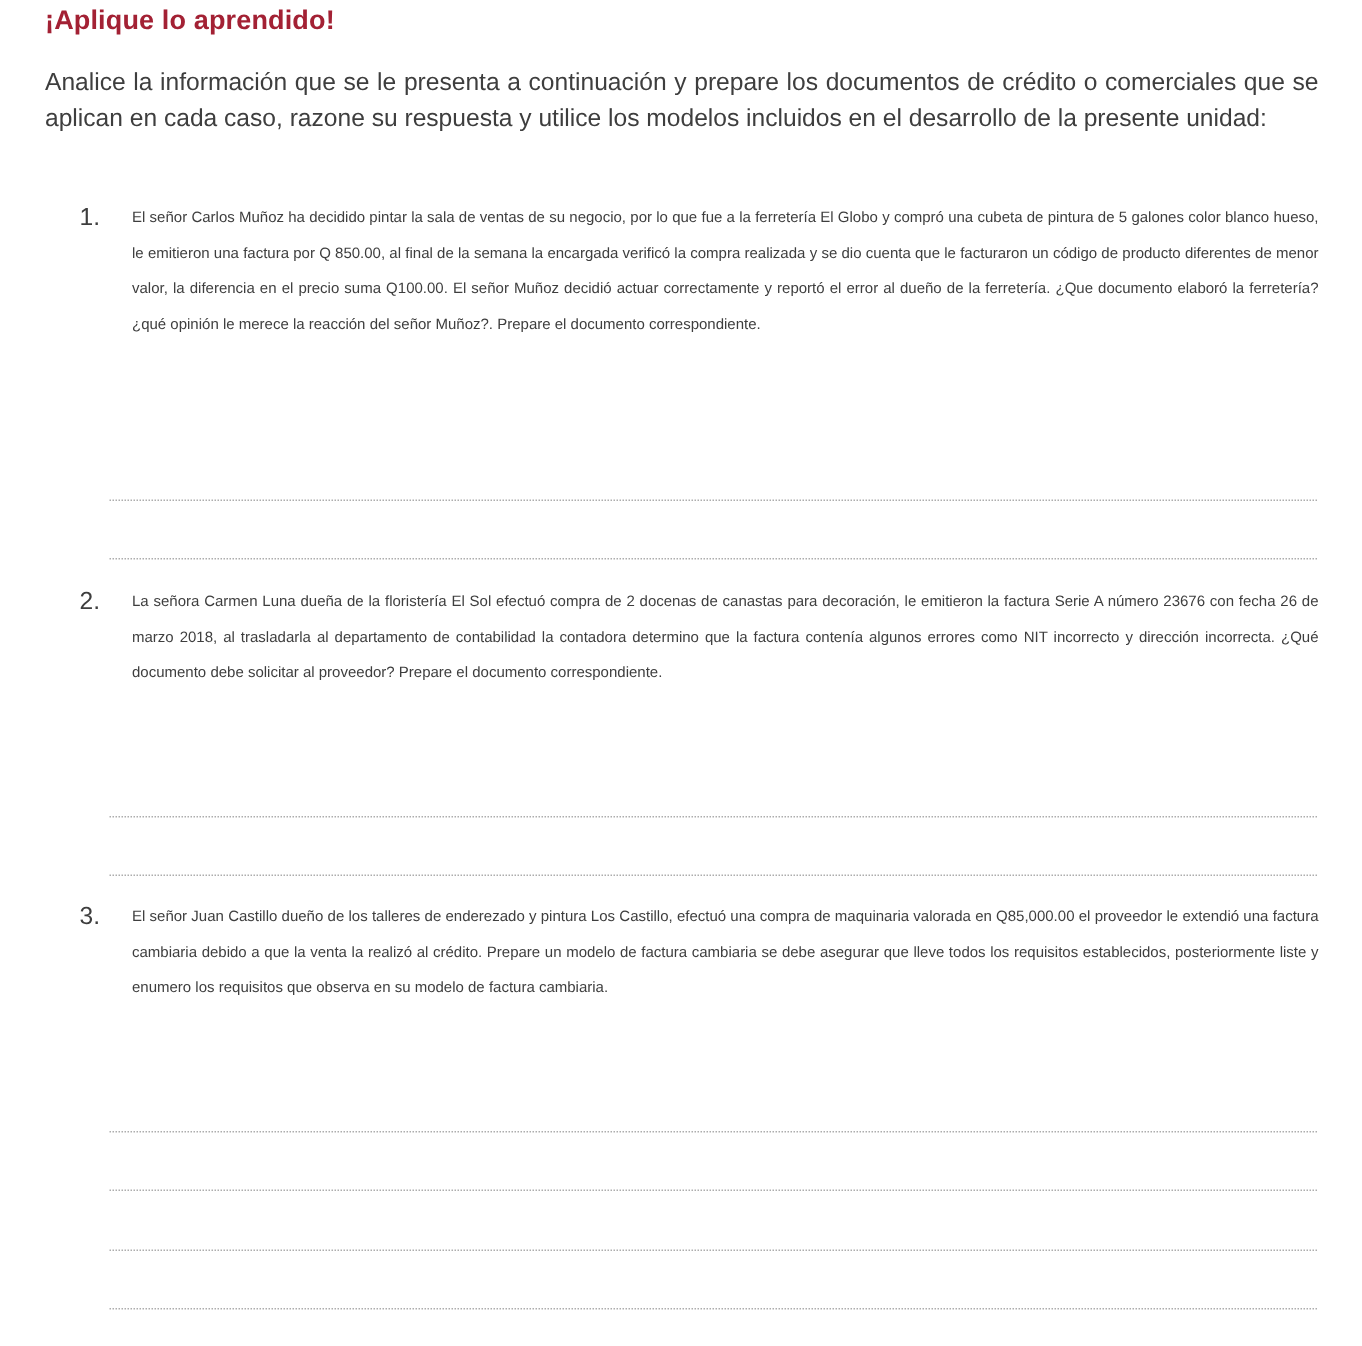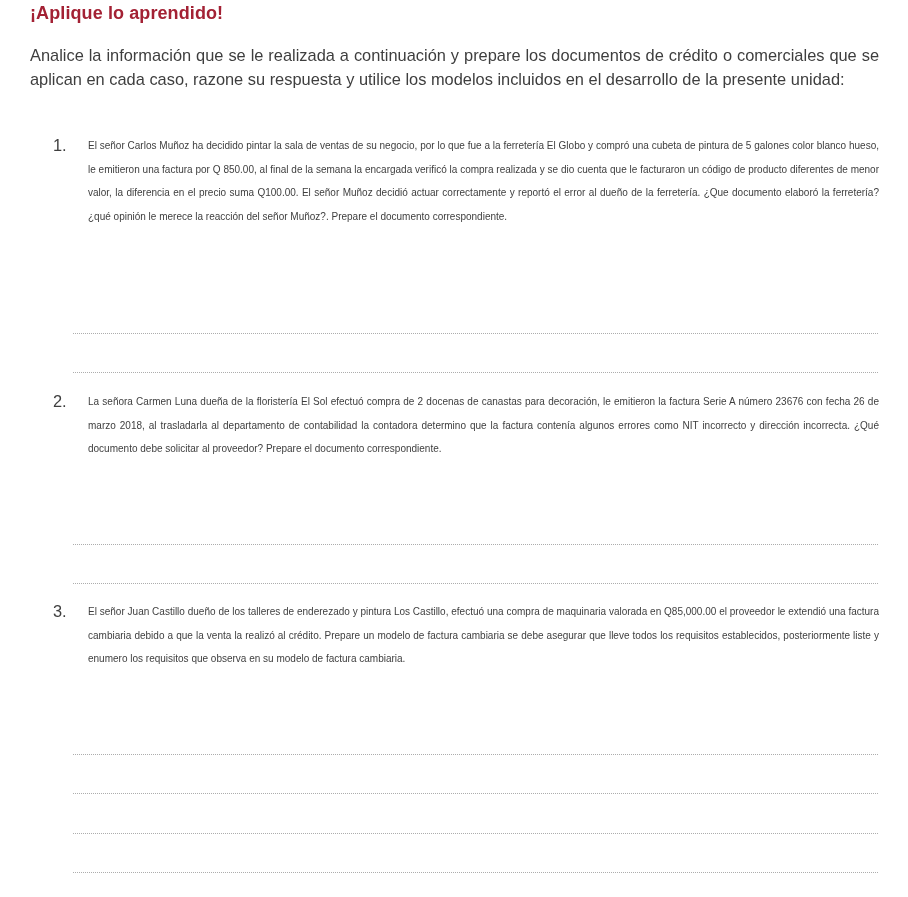--- a/index.html
+++ b/index.html
@@ -79,21 +79,21 @@
     border-bottom: 1px dotted #adadad;
   }
 </style>
 </head>
 <body>
 
 <div class="page">
 
   <h1 class="heading" style="color: rgb(163, 33, 52);">¡Aplique lo aprendido!</h1>
 
-  <p class="intro" style="color: rgb(62, 62, 62);">Analice la información que se le realizada a continuación y prepare los documentos de crédito o comerciales que se aplican en cada caso, razone su respuesta y utilice los modelos incluidos en el desarrollo de la presente unidad:</p>
+  <p class="intro" style="color: rgb(62, 62, 62);">Analice la información que se le presenta a continuación y prepare los documentos de crédito o comerciales que se aplican en cada caso, razone su respuesta y utilice los modelos incluidos en el desarrollo de la presente unidad:</p>
 
   <div class="item" id="item-1">
     <span class="num" style="color: rgb(62, 62, 62);">1.</span>
     <span class="txt" style="color: rgb(62, 62, 62);">El señor Carlos Muñoz ha decidido pintar la sala de ventas de su negocio, por lo que fue a la ferretería El Globo y compró una cubeta de pintura de 5 galones color blanco hueso, le emitieron una factura por Q 850.00, al final de la semana la encargada verificó la compra realizada y se dio cuenta que le facturaron un código de producto diferentes de menor valor, la diferencia en el precio suma Q100.00.  El señor Muñoz decidió actuar correctamente y reportó el error al dueño de la ferretería.  ¿Que documento elaboró la ferretería? ¿qué opinión le merece la reacción del señor Muñoz?.  Prepare el documento correspondiente.</span>
   </div>
 
   <div class="lines-group" id="lines-1">
       <div class="answer-line" style="border-bottom-color: rgb(173, 173, 173);"></div>
       <div class="answer-line" style="border-bottom-color: rgb(173, 173, 173);"></div>
     </div>

